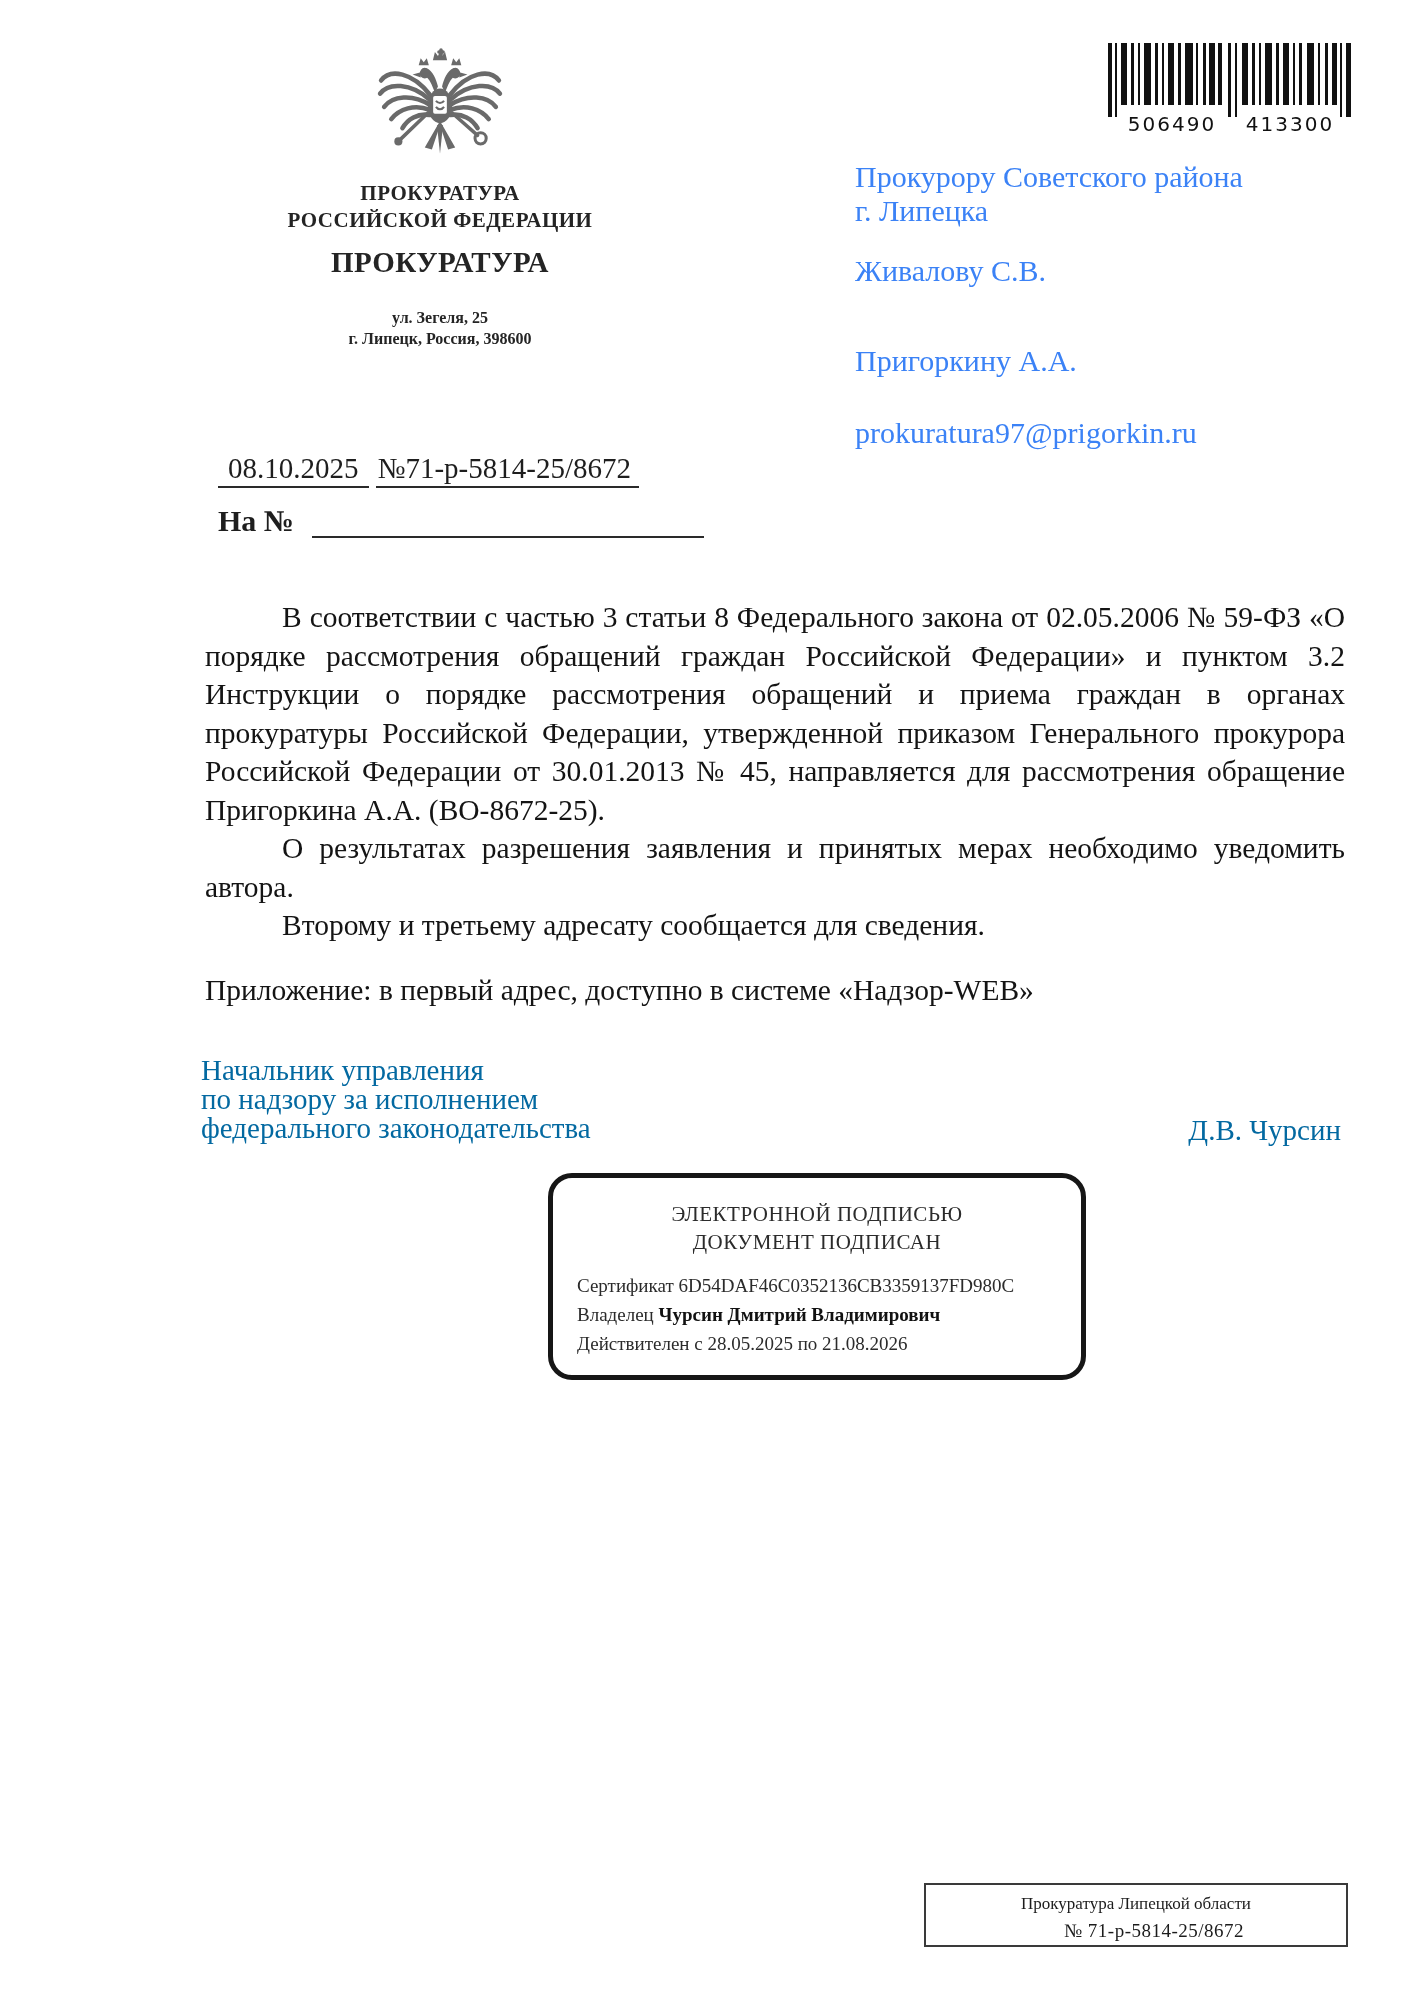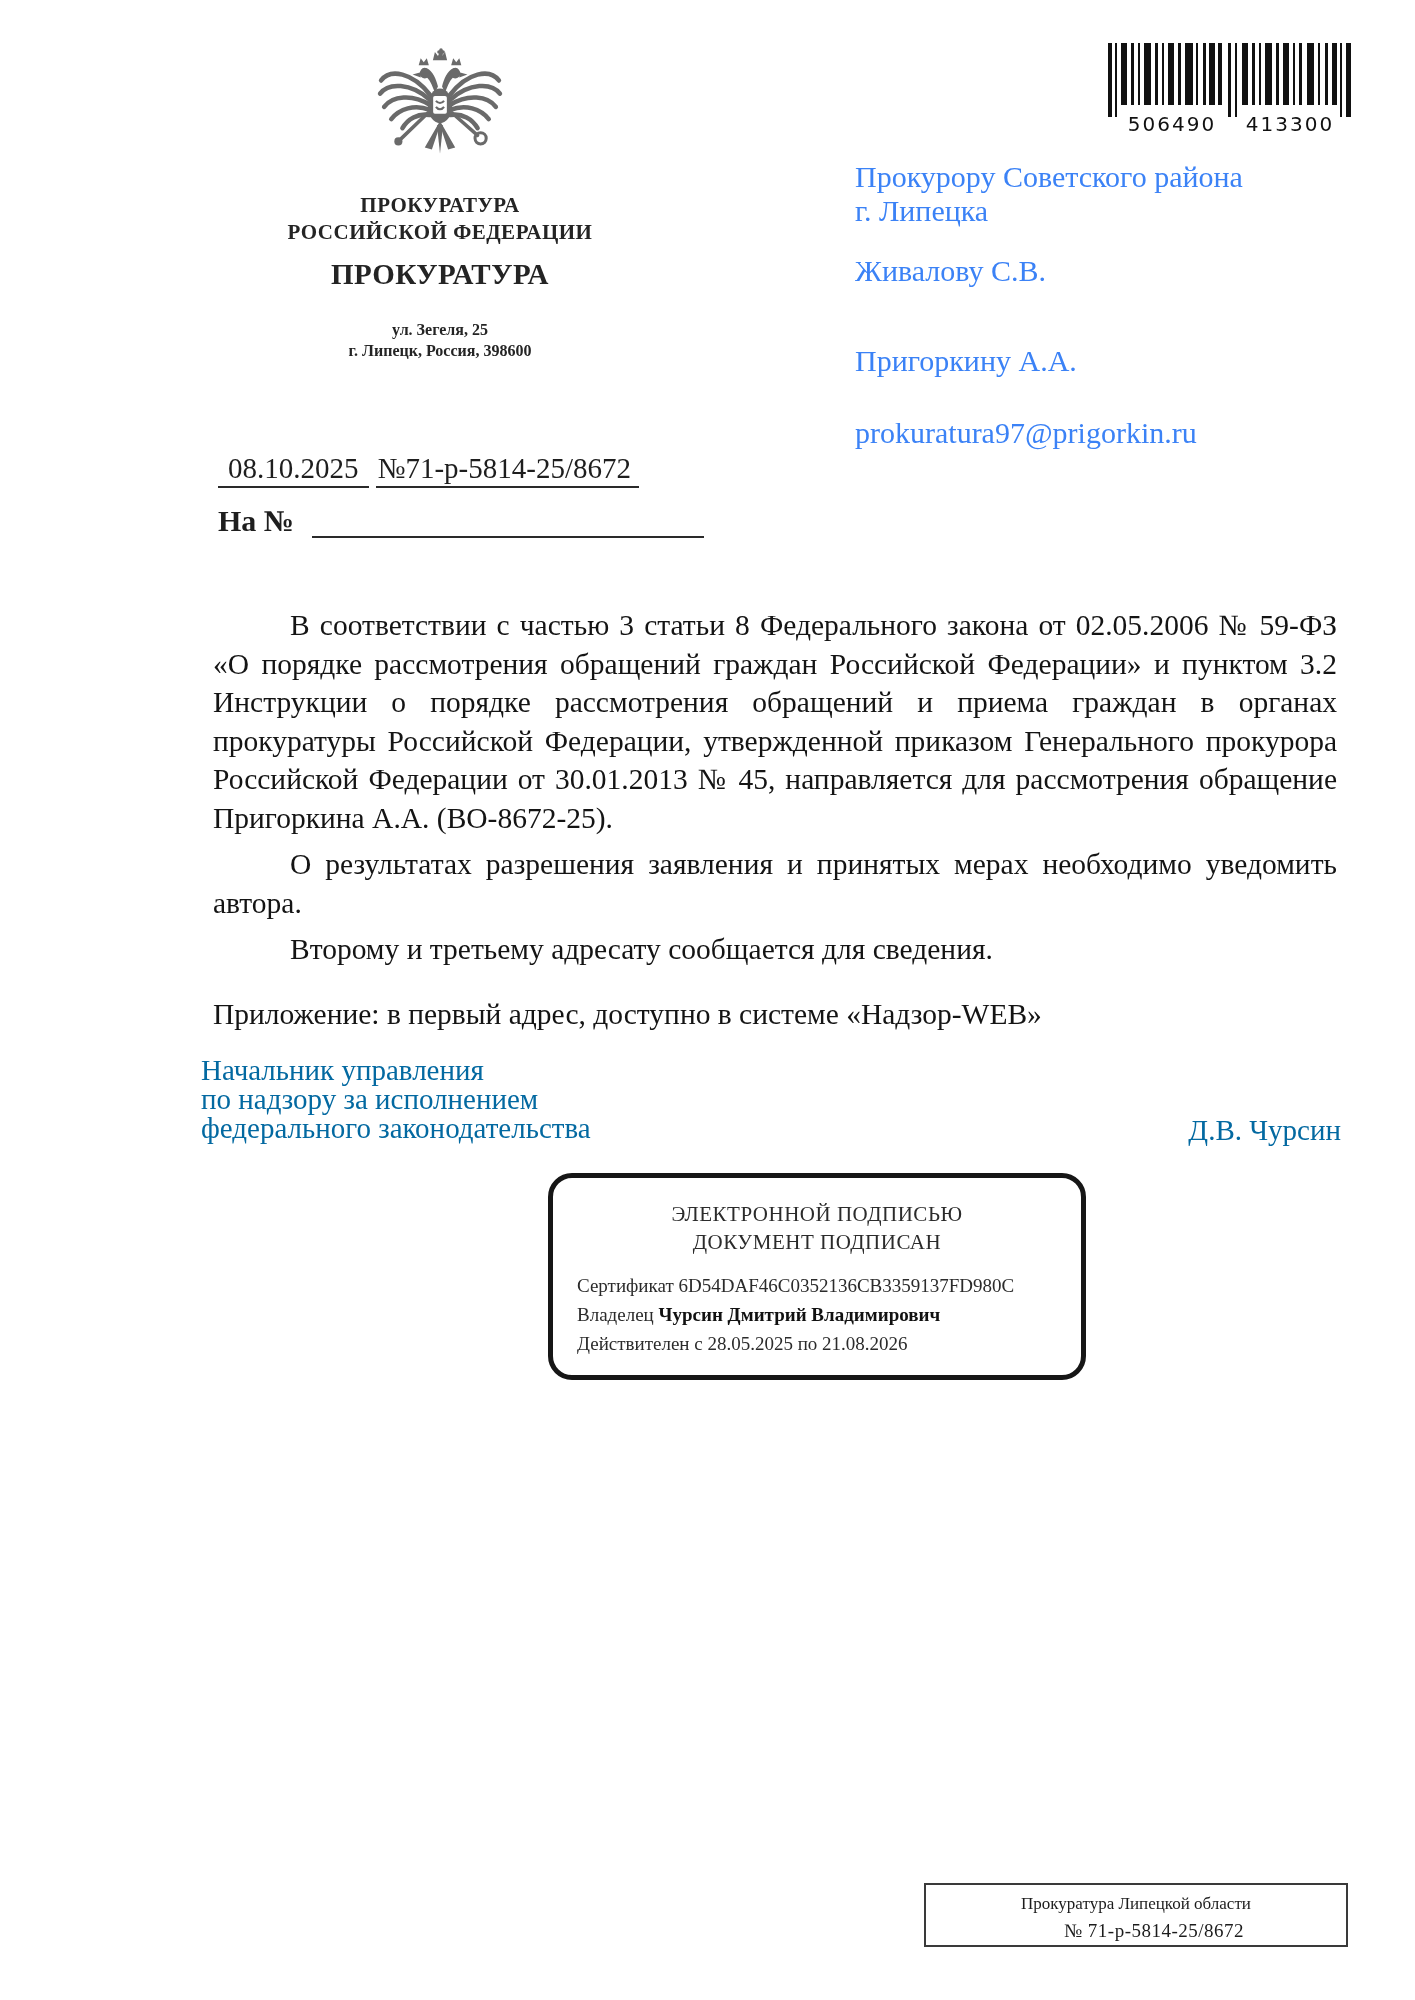--- a/index.html
+++ b/index.html
@@ -2,42 +2,42 @@
 <html><head>
 <meta charset="utf-8">
 <style>
   html,body{margin:0;padding:0;background:#e8e8e8;}
   .page{
     position:relative;width:1415px;height:2000px;background:#ffffff;
     font-family:"Liberation Serif",serif;color:#1e1e1e;overflow:hidden;
   }
   
   .emblem{position:absolute;left:374px;top:48px;}
-  .letterhead{position:absolute;left:190px;top:192px;width:500px;text-align:center;font-weight:bold;color:#242424;}
+  .letterhead{position:absolute;left:190px;top:180px;width:500px;text-align:center;font-weight:bold;color:#242424;}
   .lh-small{font-size:21px;line-height:27px;letter-spacing:0.5px;}
   .lh-big{font-size:29px;line-height:37px;margin-top:10px;letter-spacing:0.5px;}
   .lh-addr{font-size:16px;line-height:21px;margin-top:26px;}
   
   .barcode{position:absolute;left:1108px;top:43px;width:246px;}
   .barcode text{font-family:"DejaVu Sans",sans-serif;font-size:20px;fill:#111;letter-spacing:2px;}
   
   .recipients{position:absolute;left:855px;top:160px;width:430px;font-size:30px;color:#3b82f6;}
   .rcp-lines{line-height:34px;}
   .rcp-name1{margin-top:26px;}
   .rcp-name2{margin-top:56px;}
   .rcp-email{margin-top:38px;}
   
   .ref-line{position:absolute;left:218px;top:452px;font-size:29px;white-space:nowrap;}
   .u{border-bottom:2px solid #2a2a2a;padding:0 10px 2px 10px;}
   .u2{border-bottom:2px solid #2a2a2a;padding:0 8px 2px 2px;}
   .reply-line{position:absolute;left:218px;top:500px;font-size:30px;font-weight:bold;}
   .reply-underline{display:inline-block;width:392px;height:36px;border-bottom:2px solid #2a2a2a;margin-left:18px;vertical-align:bottom;}
   
   .body-text{position:absolute;left:205px;top:598px;width:1140px;font-size:29.5px;color:#141414;}
-  .body-text p{margin:8px;line-height:38.5px;text-align:justify;text-indent:77px;font-family:Liberation Serif, serif;}
+  .body-text p{margin:0;line-height:38.5px;text-align:justify;text-indent:77px;font-family:Liberation Serif, serif;}
   .body-text p.attachment{margin-top:26px;text-indent:0;text-align:left;}
   
   .signature{position:absolute;left:201px;top:1056px;width:1140px;font-size:29px;color:#0369a1;}
   .sig-title div{line-height:29px;}
   .sig-name{position:absolute;right:0;top:58px;white-space:nowrap;}
   
   .stamp{position:absolute;left:548px;top:1173px;width:538px;height:207px;box-sizing:border-box;
          border:5px solid #161616;border-radius:24px;color:#2b2b2b;}
   .stamp-title{text-align:center;margin-top:22px;font-size:21px;line-height:28px;letter-spacing:0.5px;}
   .stamp-info{margin:15px 0 0 24px;font-size:19px;line-height:29px;}

